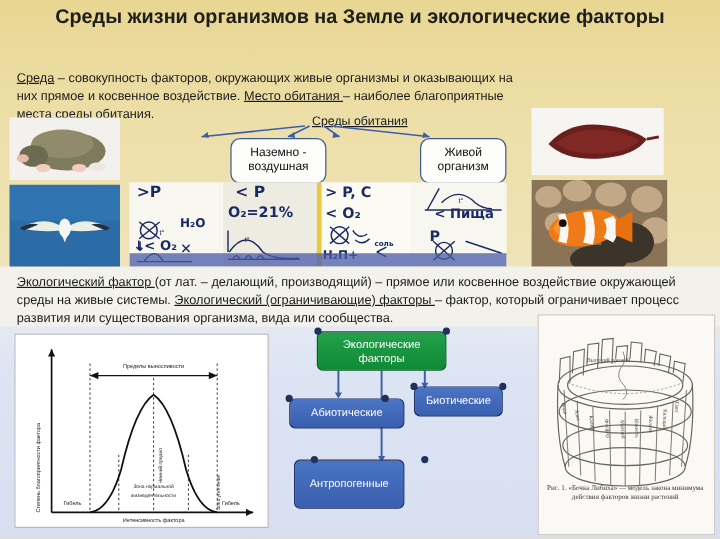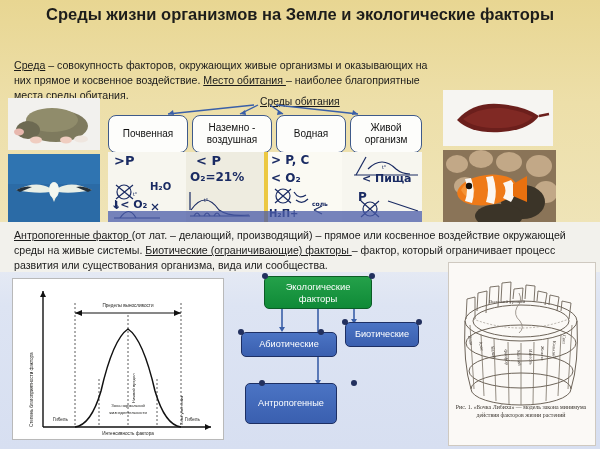--- a/index.html
+++ b/index.html
@@ -125,23 +125,21 @@
         <path d="M168 2 L250 11"></path>
     </g>
     <g fill="#3a5fa8">
       <path d="M60 11 l5 -4 l1 5 z"></path>
         <path d="M132 11 l5 -4 l1 5 z"></path>
       <path d="M175 11 l-5 -4 l-1 5 z"></path>
         <path d="M250 11 l-5 -4 l-1 5 z"></path>
     </g>
   </svg>
 
-  <div class="hbox" id="hbox-0">Почвенная</div>
   <div class="hbox" id="hbox-1">Наземно - воздушная</div>
-  <div class="hbox" id="hbox-2">Водная</div>
   <div class="hbox" id="hbox-3">Живой организм</div>
 
   <div class="scan">
     <div class="seg s0"></div>
     <div class="seg s1"></div>
     <div class="seg s2"></div>
     <div class="seg s3"></div>
 
     <div class="ink" style="left:6px;top:1px;font-size:13px;">&gt;P</div>
     <div class="ink" style="left:3px;top:18px;font-size:11px;margin-top:28px;">↓&lt; O₂</div>
@@ -252,21 +250,21 @@
         <path d="M28 28 q5 13 1 25 l-7 -2 q4 -11 0 -22 Z"></path>
         <path d="M50 26 q5 15 1 28 l-8 -2 q4 -12 0 -25 Z"></path>
       </g>
       <path d="M68 30 q8 10 0 22 l-8 -4 q5 -7 0 -15 Z" fill="#fbf7f2"></path>
       <circle cx="26" cy="36" r="3.2" fill="#17110b"></circle>
       <path d="M70 34 L84 26 L84 52 L70 46 Z" fill="#e8700f"></path>
     </svg>
   </div>
 
   <div class="para" id="para-factor">
-    <u>Антропогенные фактор </u><span>(от лат. – делающий, производящий) – прямое или косвенное воздействие окружающей среды на живые системы. </span><u>Биотические (ограничивающие) факторы </u><span>– фактор, который ограничивает процесс развития или существования организма, вида или сообщества.</span>
+    <u>Экологический фактор </u><span>(от лат. – делающий, производящий) – прямое или косвенное воздействие окружающей среды на живые системы. </span><u>Экологический (ограничивающие) факторы </u><span>– фактор, который ограничивает процесс развития или существования организма, вида или сообщества.</span>
   </div>
 
   <div class="chart-card">
     <svg width="208" height="158" viewBox="0 0 208 158">
       <rect width="208" height="158" fill="#ffffff"></rect>
 
       <g stroke="#111" stroke-width="1.4" fill="none">
         <path d="M30 148 L198 148"></path>
         <path d="M30 148 L30 12"></path>
       </g>

